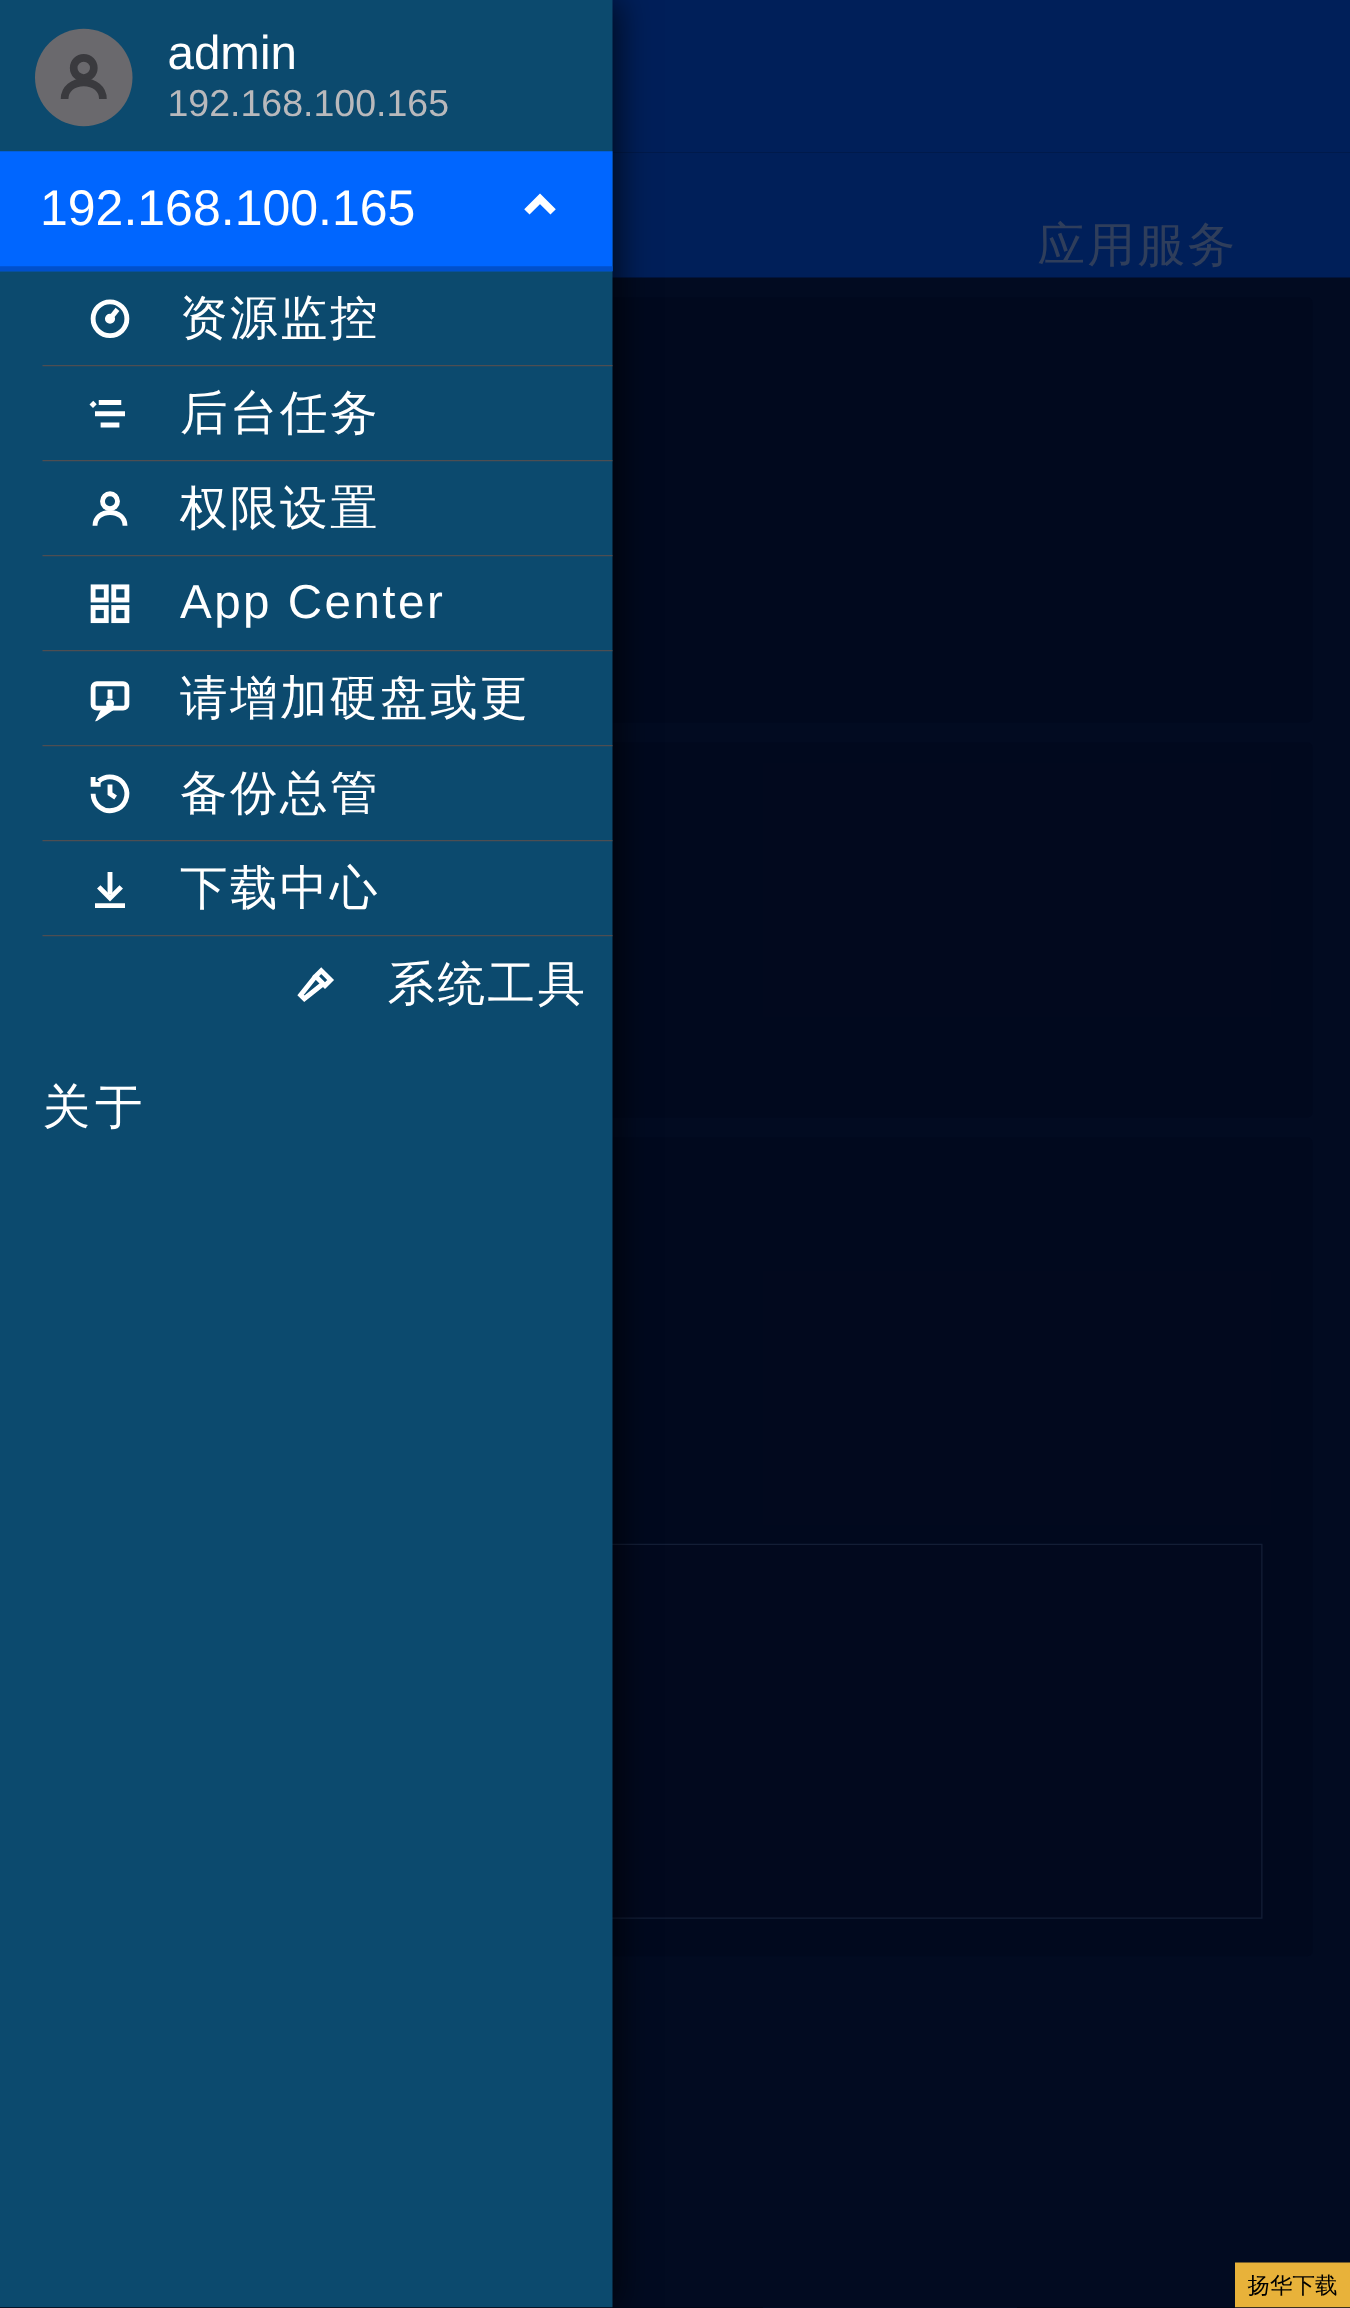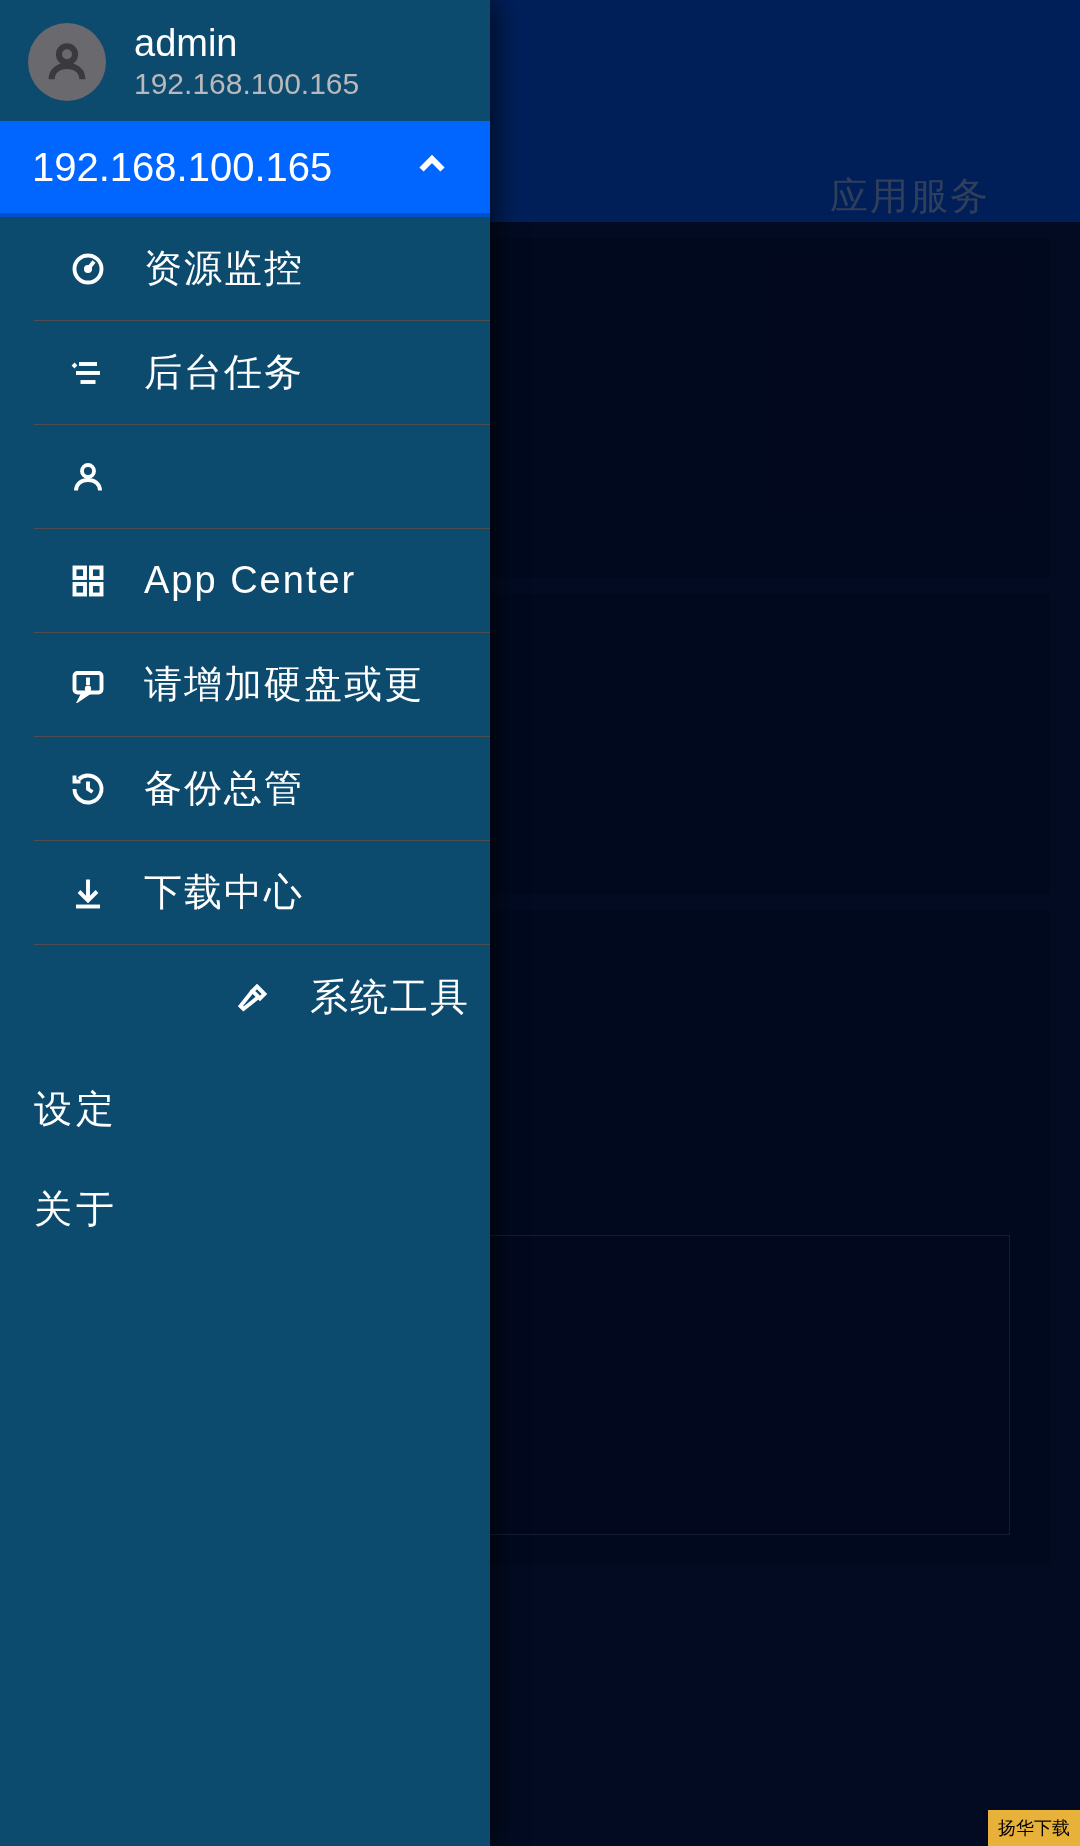--- a/index.html
+++ b/index.html
@@ -98,21 +98,21 @@
     border-bottom: 4px solid #0050cc;
   }
   .server .label { font-size: 40px; color: #fff; }
   .server .chev  { color: #fff; }
   .server .chev svg { width: 36px; height: 36px; stroke: #fff; fill: none; stroke-width: 4; }
 
   .menu-scroll { padding: 0 0 0 0; }
   .menu-indent { margin-left: 34px; }
   .menu-item {
     display: flex; align-items: center; gap: 36px;
-    height: 104px;
+    height: 76px;
     padding: 0 20px 0 34px;
     border-bottom: 1px solid #4e4e52;
   }
   .menu-item:last-of-type { border-bottom: none; justify-content: flex-end; }
   .menu-item .mlabel { font-size: 38px; color: #fff; letter-spacing: 2px; }
   .micon { width: 40px; display: flex; justify-content: center; }
   .micon svg { width: 36px; height: 36px; stroke: #fff; fill: none; stroke-width: 2.6; }
 
   .bottom-items { margin-top: 10px; }
   .bottom-item {
@@ -210,20 +210,21 @@
       <span class="mlabel">后台任务</span>
     </div>
 
     <div class="menu-item">
       <span class="micon">
         <svg viewBox="0 0 24 24">
             <circle cx="12" cy="8" r="4"></circle>
             <path d="M4 21c0-4.4 3.6-7 8-7s8 2.6 8 7"></path>
           </svg>
       </span>
+      <span class="mlabel">权限设置</span>
     </div>
 
     <div class="menu-item">
       <span class="micon">
         <svg viewBox="0 0 24 24">
           <rect x="3" y="3" width="7" height="7"></rect>
             <rect x="14" y="3" width="7" height="7"></rect>
           <rect x="3" y="14" width="7" height="7"></rect>
             <rect x="14" y="14" width="7" height="7"></rect>
         </svg>
@@ -271,20 +272,17 @@
             <path d="M14 5l5 5-3 3-5-5z"></path>
             <path d="M11 8L3 18l2 2 10-8"></path>
           </svg>
       </span>
       <span class="mlabel">系统工具</span>
     </div>
   </div>
 
   <div class="bottom-items">
     <div class="bottom-item">
-      <span class="mlabel">设定</span>
-    </div>
-    <div class="bottom-item">
       <span class="mlabel">关于</span>
     </div>
   </div>
 
 </div>
 
 </body></html>

